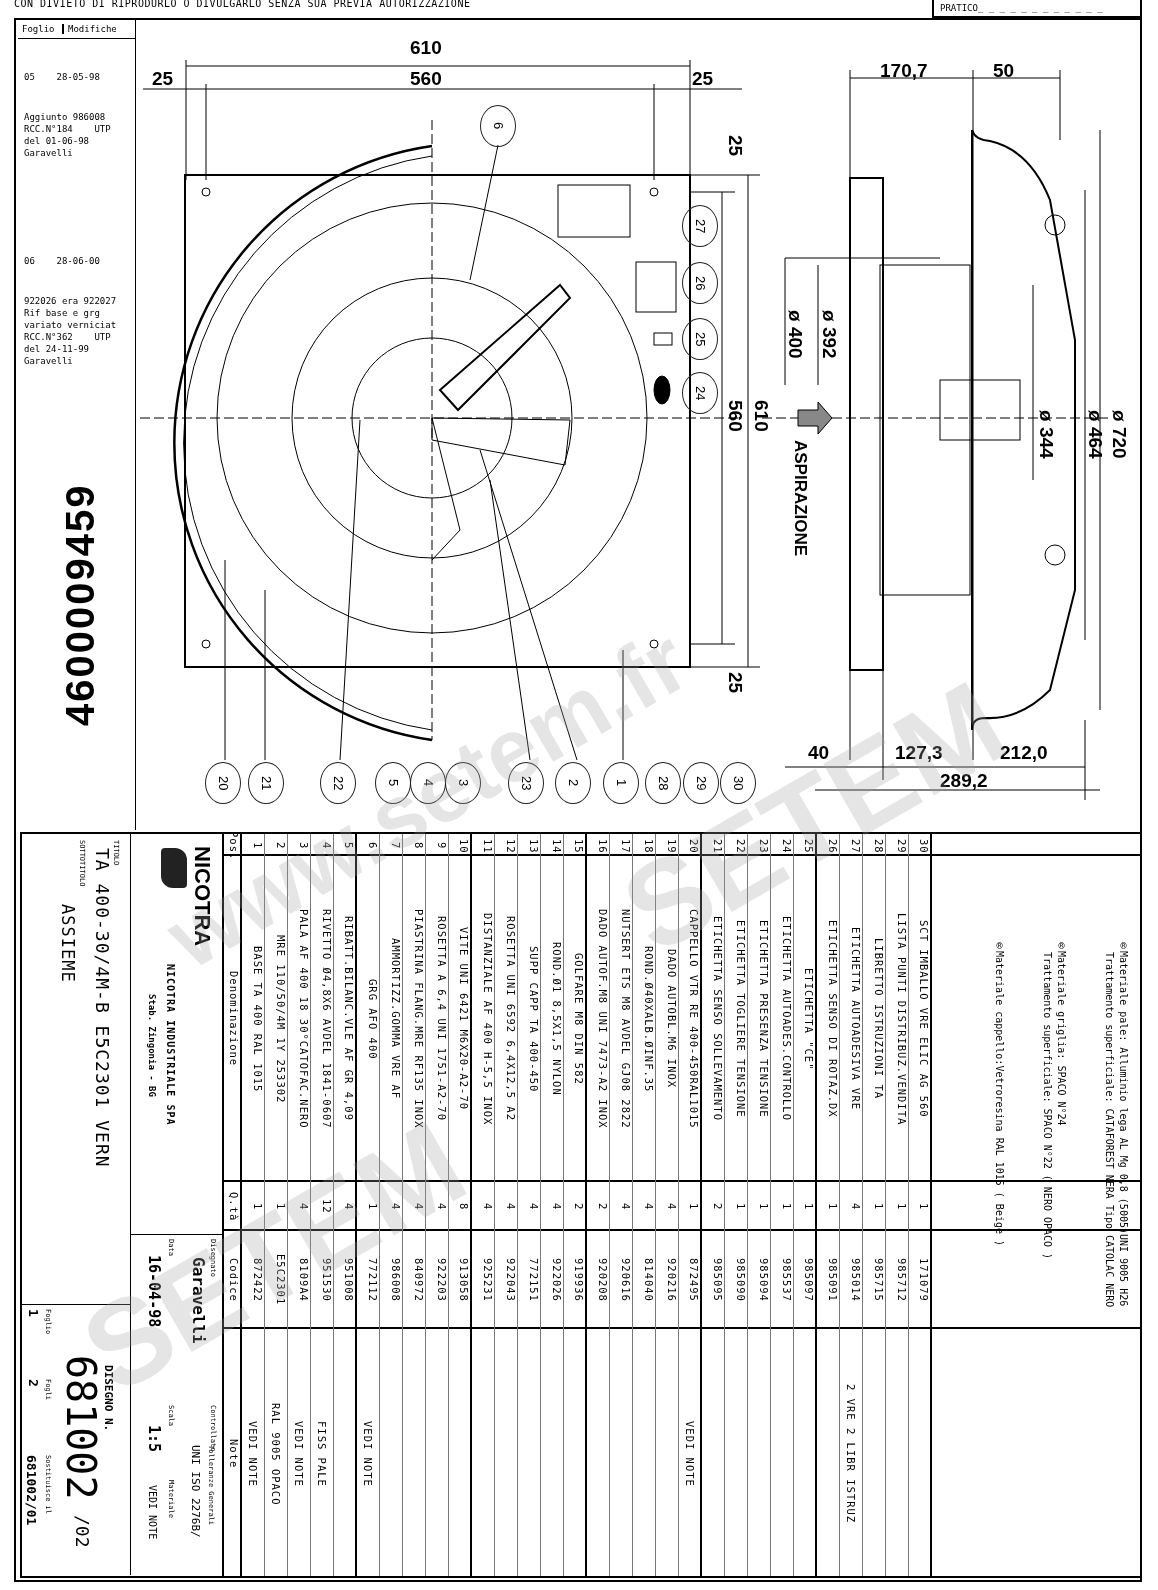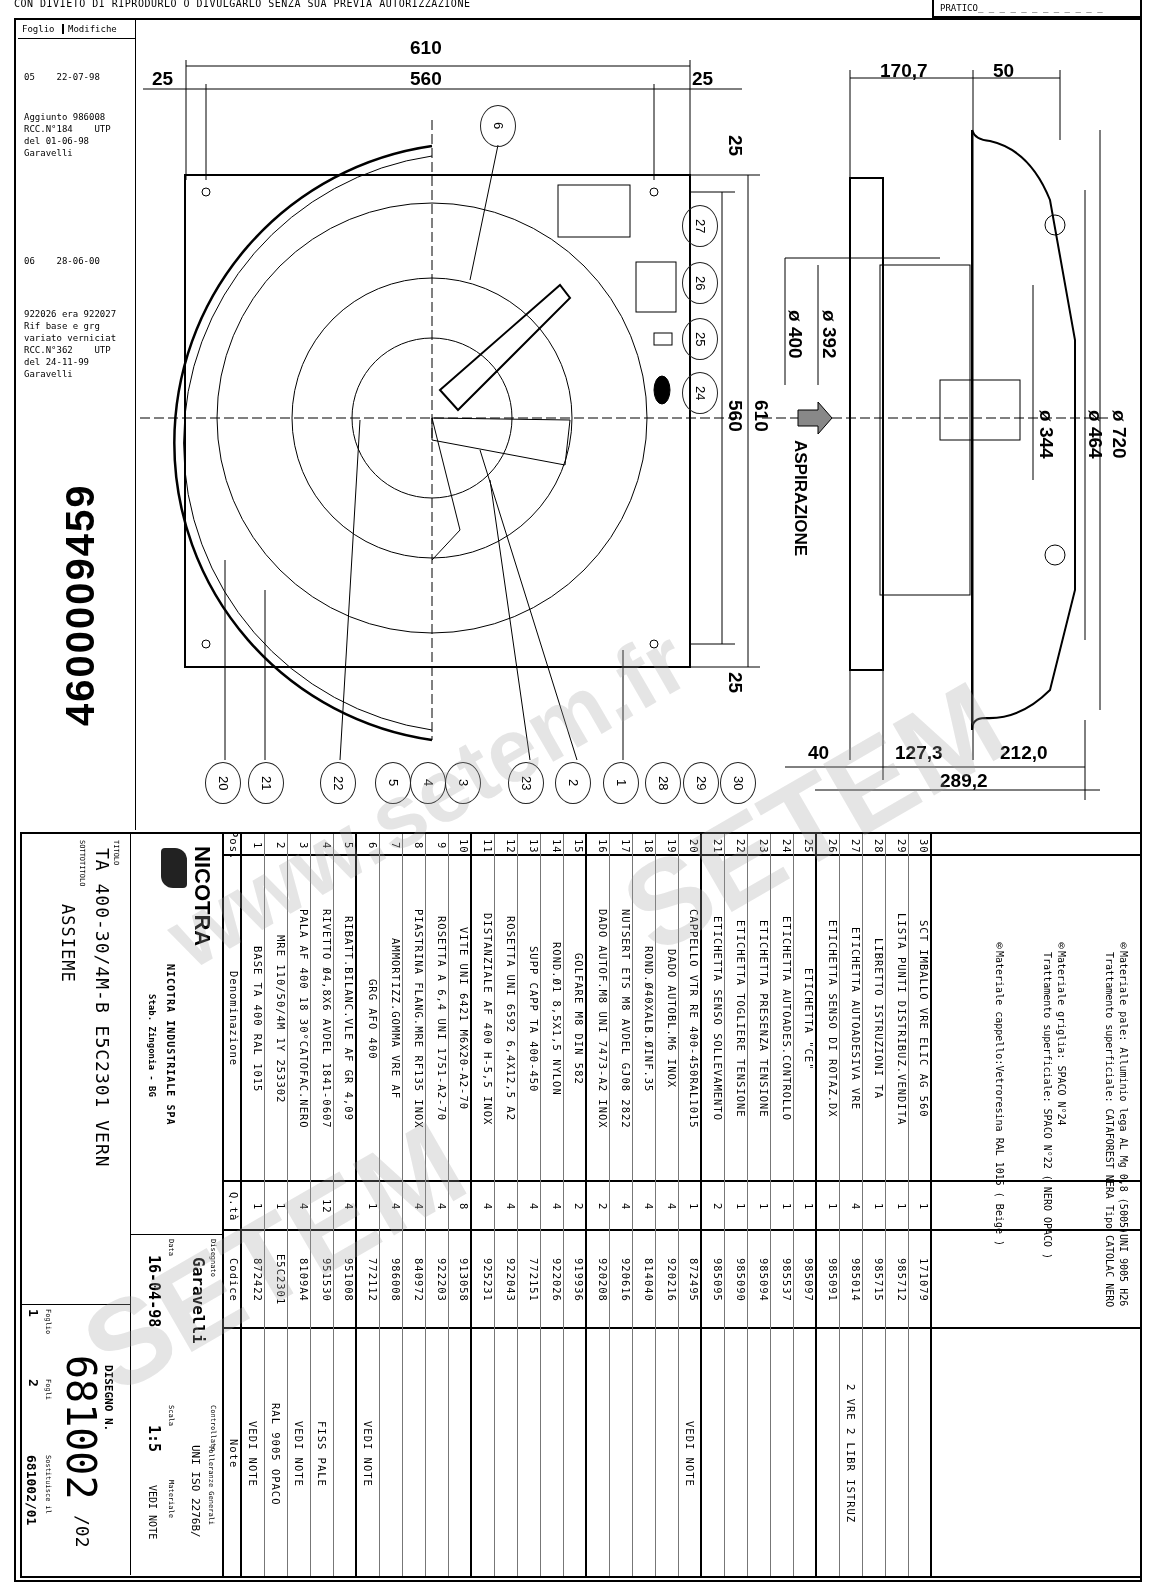--- a/index.html
+++ b/index.html
@@ -50,29 +50,29 @@
 <div class="pratico">PRATICO_ _ _ _ _ _ _ _ _ _ _ _</div>
 <div class="topline"></div>
 <div class="frame" style="left:14px;top:18px;width:1128px;height:1564px;"></div>
 
 <div class="rev-box">
   <div class="rev-head">
     <span class="idx">Foglio</span>
     <span>Modifiche</span>
   </div>
   <div class="rev-entry" style="margin-top:4px;">
-    <div><span>05</span>&nbsp;&nbsp;&nbsp;&nbsp;<span>22-07-98</span></div>
+    <div><span>05</span>&nbsp;&nbsp;&nbsp;&nbsp;<span>28-05-98</span></div>
     <div style="margin-top:4px;">Aggiunto 986008
 RCC.N°184    UTP
 del 01-06-98
 Garavelli</div>
   </div>
   <div class="rev-entry" style="margin-top:40px;">
     <div><span>06</span>&nbsp;&nbsp;&nbsp;&nbsp;<span>28-06-00</span></div>
-    <div style="margin-top:17px;">922026 era 922027
+    <div style="margin-top:4px;">922026 era 922027
 Rif base e grg
 variato verniciat
 RCC.N°362    UTP
 del 24-11-99
 Garavelli</div>
   </div>
 </div>
 <div class="code-vert" style="transform:rotate(180deg);">4600009459</div>
 
 <svg width="1158" height="1590">

